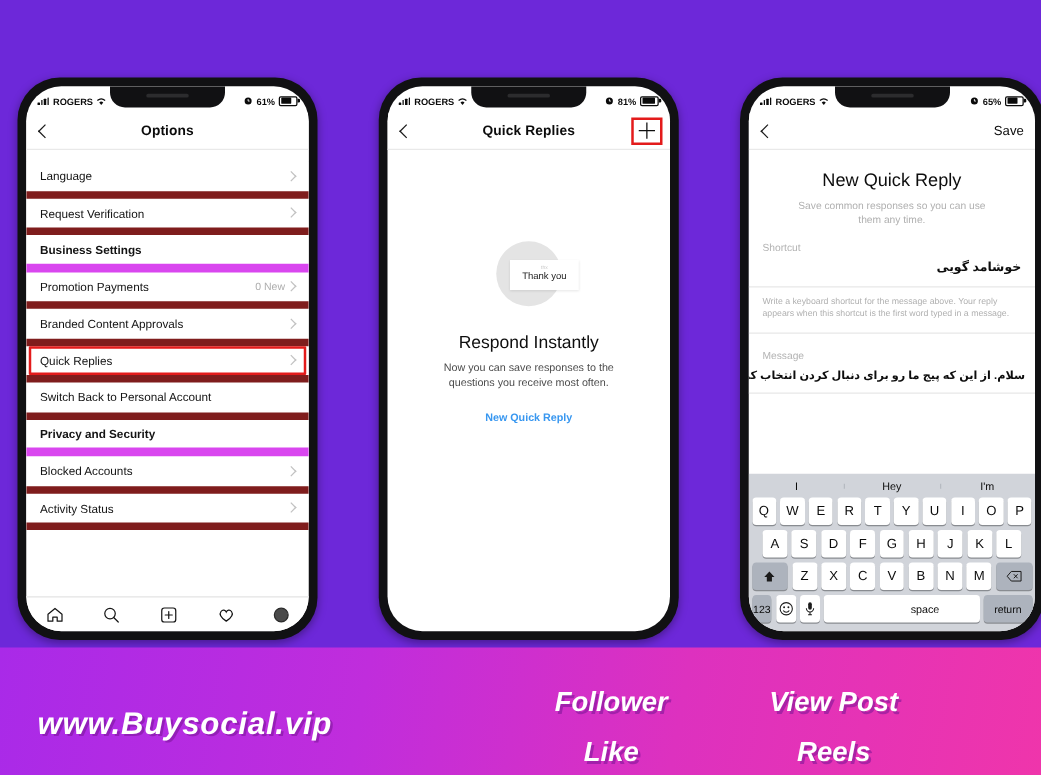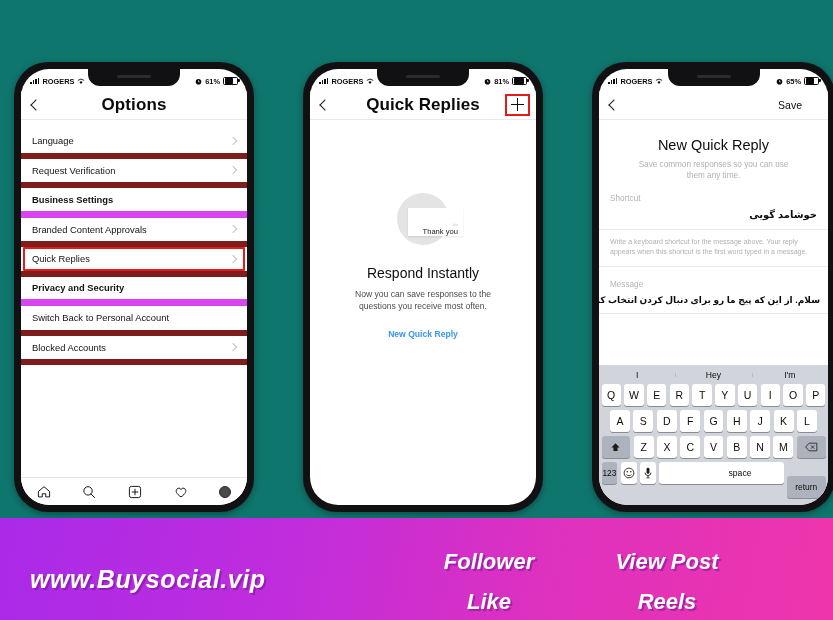--- a/index.html
+++ b/index.html
@@ -1,20 +1,20 @@
 <!DOCTYPE html>
 <html><head>
 <meta charset="utf-8">
 <style>
   html,body{margin:0;padding:0;}
   body{
     width:833px;height:620px;background:#ffffff;overflow:hidden;position:relative;
     font-family:"Liberation Sans","DejaVu Sans",sans-serif;
   }
-  .stage{position:absolute;inset:0;background:#0f766e;}
+  .stage{position:absolute;inset:0;background:#6d28d9;}
 
   
   .phone{position:absolute;background:#111113;border-radius:34px;
          box-shadow:0 2px 7px rgba(0,0,0,.35);}
   .phone .screen{position:absolute;left:7px;top:7px;right:7px;bottom:7px;
          background:#fff;border-radius:28px;overflow:hidden;}
   .notch{position:absolute;left:50%;transform:translateX(-50%);top:0;
          width:92px;height:17px;background:#111113;border-radius:0 0 12px 12px;z-index:9;}
   .notch .spk{position:absolute;left:50%;top:6px;transform:translateX(-50%);
          width:34px;height:3px;border-radius:2px;background:#2c2c2e;}
@@ -25,34 +25,34 @@
 
   
   .statusbar{height:21px;display:flex;align-items:center;justify-content:space-between;
      padding:3px 9px 0 9px;font-size:7.4px;font-weight:bold;color:#0b0b0b;box-sizing:border-box;}
   .sb-left{display:flex;align-items:center;gap:3px;}
   .bars{display:flex;align-items:flex-end;gap:1px;height:6px;}
   .bars i{width:1.6px;background:#0b0b0b;display:block;border-radius:.3px;}
   .bars i:nth-child(1){height:2.5px}.bars i:nth-child(2){height:3.6px}
   .bars i:nth-child(3){height:4.8px}.bars i:nth-child(4){height:6px}
   .sb-center{position:absolute;left:50%;transform:translateX(-50%);font-size:7.6px;font-weight:bold;}
-  .sb-right{display:flex;align-items:center;gap:3px;}
+  .sb-right{display:flex;align-items:flex-start;gap:3px;}
   .batt{width:13px;height:6.5px;border:1px solid #0b0b0b;border-radius:1.6px;position:relative;}
   .batt::after{content:"";position:absolute;right:-2.6px;top:1.6px;width:1.4px;height:3px;
      background:#0b0b0b;border-radius:0 1px 1px 0;}
   .batt b{position:absolute;left:.7px;top:.7px;bottom:.7px;background:#0b0b0b;border-radius:.7px;display:block;}
 
   
   .navbar{height:29px;display:flex;align-items:center;justify-content:center;position:relative;
      border-bottom:1px solid #e9e9e9;background:#fff;}
-  .navtitle{font-size:17px;font-weight:bold;color:#0b0b0b;letter-spacing:.1px;}
+  .navtitle{font-size:11px;font-weight:bold;color:#0b0b0b;letter-spacing:.1px;}
   .chev-back{position:absolute;left:9px;top:50%;transform:translateY(-50%);width:8px;height:8px;}
   .chev-back::before{content:"";position:absolute;left:2px;top:0px;width:7px;height:7px;
      border-left:1.4px solid #1a1a1a;border-bottom:1.4px solid #1a1a1a;transform:rotate(45deg);}
-  .nav-right{position:absolute;right:26px;top:50%;transform:translateY(-50%);
+  .nav-right{position:absolute;right:9px;top:50%;transform:translateY(-50%);
      font-size:10.5px;color:#0b0b0b;}
 
   
   .list{background:#fff;}
   .row{height:29.5px;display:flex;align-items:center;padding:0 11px;position:relative;
        border-bottom:6px solid #7f1d1d;box-sizing:border-box;}
   .row .lbl{font-size:9.4px;color:#131313;}
   .row.head{border-bottom:7px solid #d946ef;}
   .row.head .lbl{font-weight:bold;font-size:9.4px;}
   .row .meta{margin-left:auto;font-size:8.4px;color:#adadad;padding-right:8px;}
@@ -75,21 +75,21 @@
      width:25px;height:22px;border:2px solid #e31b1b;display:flex;align-items:center;
      justify-content:center;box-sizing:border-box;}
   .plus-ic{position:relative;width:13px;height:13px;}
   .plus-ic::before,.plus-ic::after{content:"";position:absolute;background:#0e0e0e;}
   .plus-ic::before{left:0;top:5.8px;width:13px;height:1.4px;}
   .plus-ic::after{top:0;left:5.8px;height:13px;width:1.4px;}
   .empty{padding-top:73px;text-align:center;}
   .thumb{width:52px;height:52px;border-radius:50%;background:#e4e4e4;margin:0 auto;
      position:relative;}
   .thumb .card{position:absolute;left:11px;top:15px;width:55px;height:24px;background:#fff;
-     box-shadow:0 1px 2px rgba(0,0,0,.10);padding:14px 5px;box-sizing:border-box;text-align:right;}
+     box-shadow:0 1px 2px rgba(0,0,0,.10);padding:3px 5px;box-sizing:border-box;text-align:center;}
   .thumb .card .thx{font-size:4px;color:#c9c9c9;line-height:5px;}
   .thumb .card .ty{font-size:7.6px;color:#1c1c1c;line-height:9px;}
   .e-title{font-size:14px;color:#0e0e0e;margin-top:20px;}
   .e-sub{font-size:8.6px;color:#4c4c4c;line-height:12px;margin-top:7px;padding:0 26px;}
   .e-link{font-size:8.6px;color:#3897f0;font-weight:bold;margin-top:17px;}
 
   
   .form{padding:0;background:#fff;}
   .f-title{text-align:center;font-size:14.5px;color:#0d0d0d;padding-top:17px;}
   .f-sub{text-align:center;font-size:8.2px;color:#b0b0b0;line-height:11px;margin-top:6px;padding:0 34px;}
@@ -109,21 +109,21 @@
      width:1px;background:#b6bac1;}
   .krow{display:flex;justify-content:center;gap:3.4px;margin-bottom:4px;padding:0 2.5px;}
   .key{background:#fff;border-radius:3px;height:22px;flex:1;display:flex;align-items:center;
      justify-content:center;font-size:10.5px;color:#0b0b0b;box-shadow:0 1px 0 #898c91;}
   .krow.r2{padding:0 11px;}
   .krow.r3{padding:0 2.5px;}
   .key.wide{flex:1.45;background:#adb3bd;box-shadow:0 1px 0 #898c91;}
   .krow.r4 .key{height:22px;}
   .key.sm{flex:.62;background:#adb3bd;font-size:8.4px;}
   .key.space{flex:3.4;font-size:8.6px;padding-left:37px;}
-  .key.ret{flex:1.5;background:#adb3bd;font-size:8.4px;margin-top:14px;}
+  .key.ret{flex:1.5;background:#adb3bd;font-size:8.4px;}
   .key.emoji,.key.mic{flex:.62;background:#fff;font-size:10px;}
 
   
   .banner{position:absolute;left:0;right:0;bottom:0;height:102px;
      background:linear-gradient(100deg,#a92ae8 0%,#c02ddc 35%,#dd31bf 65%,#ef35ab 100%);}
   .bn-url{position:absolute;left:30px;top:47px;font-size:25px;font-weight:bold;color:#fff;
      font-style:italic;letter-spacing:.6px;
      text-shadow:2px 2px 0 rgba(120,20,150,.55);}
   .bn-col{position:absolute;text-align:center;color:#fff;font-weight:bold;font-style:italic;
      font-size:22px;line-height:40px;text-shadow:2px 2px 0 rgba(120,20,150,.55);}
@@ -180,36 +180,45 @@
             <span class="chev-r"></span>
           </div>
           <div class="row">
             <span class="lbl">Request Verification</span>
             <span class="chev-r"></span>
           </div>
           <div class="row head">
             <span class="lbl">Business Settings</span>
           </div>
           <div class="row">
+            <span class="lbl">Promotion Payments</span>
+            <span class="meta">0 New</span>
+            <span class="chev-r"></span>
+          </div>
+          <div class="row">
             <span class="lbl">Branded Content Approvals</span>
             <span class="chev-r"></span>
           </div>
           <div class="row">
             <span class="lbl">Quick Replies</span>
             <span class="chev-r"></span>
             <span class="redbox" style="border-color: rgb(227, 27, 27);"></span>
+          </div>
+          <div class="row">
+            <span class="lbl">Switch Back to Personal Account</span>
           </div>
           <div class="row head">
             <span class="lbl">Privacy and Security</span>
           </div>
           <div class="row">
-            <span class="lbl">Switch Back to Personal Account</span>
-          </div>
-          <div class="row">
             <span class="lbl">Blocked Accounts</span>
+            <span class="chev-r"></span>
+          </div>
+          <div class="row">
+            <span class="lbl">Activity Status</span>
             <span class="chev-r"></span>
           </div>
         </div>
 
       <div class="tabbar">
         <span>
           <svg width="14" height="14" viewBox="0 0 20 20">
               <path d="M10 2.5 L18 9.2 V17 H12.5 V12.5 H7.5 V17 H2 V9.2 Z" fill="none" stroke="#151515" stroke-width="1.4" stroke-linejoin="round"></path>
             </svg>
         </span>

